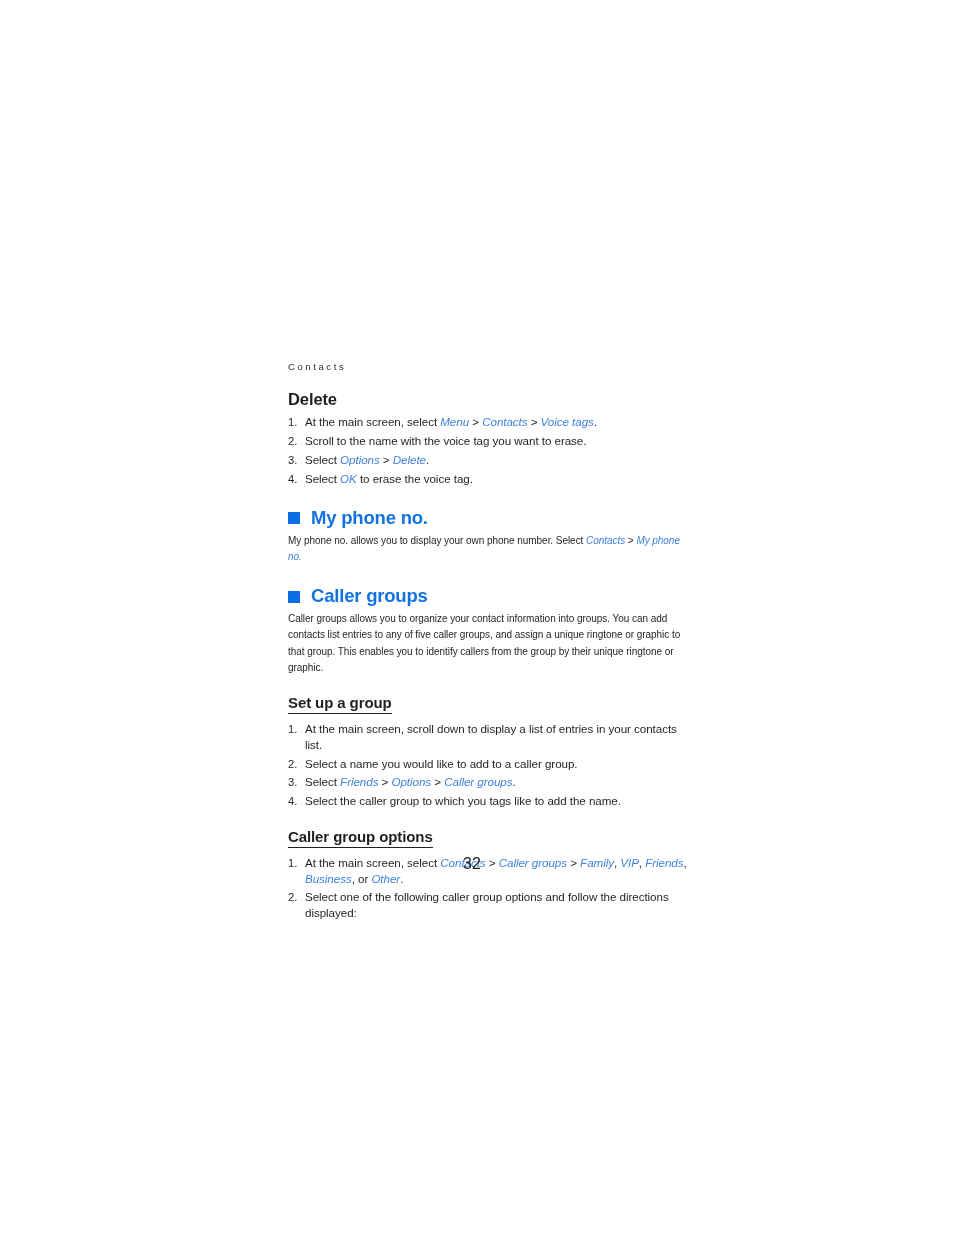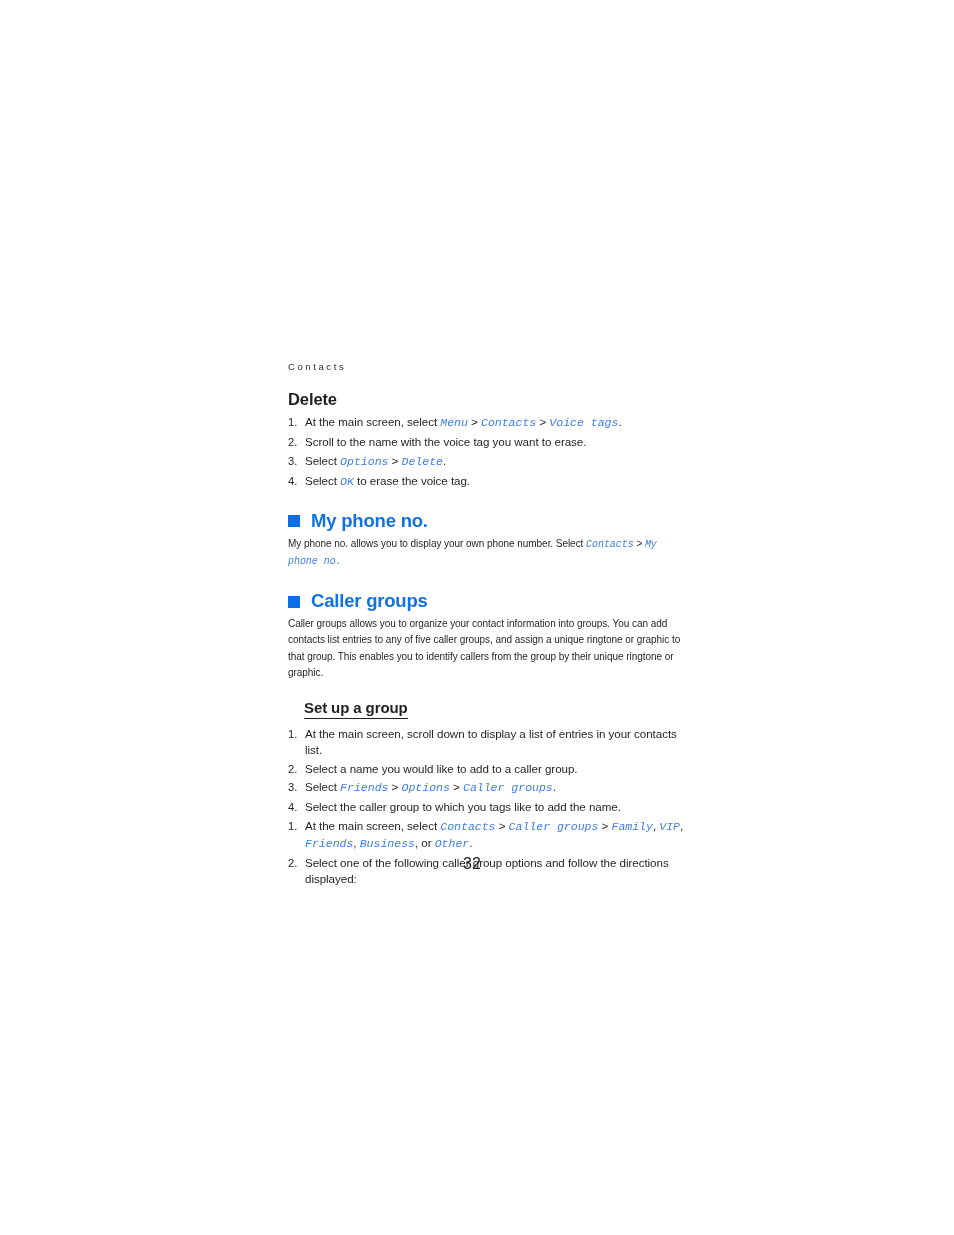--- a/index.html
+++ b/index.html
@@ -61,21 +61,21 @@
     margin-right: 11px;
     flex: 0 0 auto;
     position: relative;
     top: 1px;
   }
 
   h3.sub-heading {
     font-size: 15px;
     font-weight: 600;
     color: #231f20;
-    margin: 16px 0 4px 16px;
+    margin: 16px 0 4px 0;
     line-height: 1.2;
     letter-spacing: -0.1px;
     display: inline-block;
     border-bottom: 1.4px solid #231f20;
     padding-bottom: 1px;
   }
   .sub-heading-wrap { line-height: 1; }
 
   
   p.body-text {
@@ -114,21 +114,20 @@
 
   .sub-line {
     display: block;
     margin-top: 1px;
   }
 
   
   .ui-ref {
     color: #3d7fe0;
     font-style: italic;
-    font-family: Liberation Mono, monospace;
   }
   .sep { color: #231f20; }
 
   
   .page-number {
     position: absolute;
     left: 272px;
     top: 855px;
     width: 400px;
     text-align: center;
@@ -173,20 +172,23 @@
     <h3 class="sub-heading">Set up a group</h3>
   </div>
 
   <ol class="numbered-list">
     <li><span>At the main screen, scroll down to display a list of entries in your contacts list.</span></li>
     <li><span>Select a name you would like to add to a caller group.</span></li>
     <li><span>Select </span><span class="ui-ref">Friends</span><span class="sep"> &gt; </span><span class="ui-ref">Options</span><span class="sep"> &gt; </span><span class="ui-ref">Caller groups</span><span>.</span></li>
     <li><span>Select the caller group to which you tags like to add the name.</span></li>
   </ol>
 
+  <div class="sub-heading-wrap">
+    <h3 class="sub-heading">Caller group options</h3>
+  </div>
 
   <ol class="numbered-list">
     <li><span>At the main screen, select </span><span class="ui-ref">Contacts</span><span class="sep"> &gt; </span><span class="ui-ref">Caller groups</span><span class="sep"> &gt; </span><span class="ui-ref">Family</span><span class="sep">, </span><span class="ui-ref">VIP</span><span class="sep">, </span><span class="ui-ref">Friends</span><span class="sep">, </span><span class="ui-ref">Business</span><span class="sep">, or </span><span class="ui-ref">Other</span><span class="sep">.</span></li>
 
     <li><span>Select one of the following caller group options and follow the directions displayed:</span></li>
   </ol>
 
 </div>
 
 <div class="page-number">32</div>

